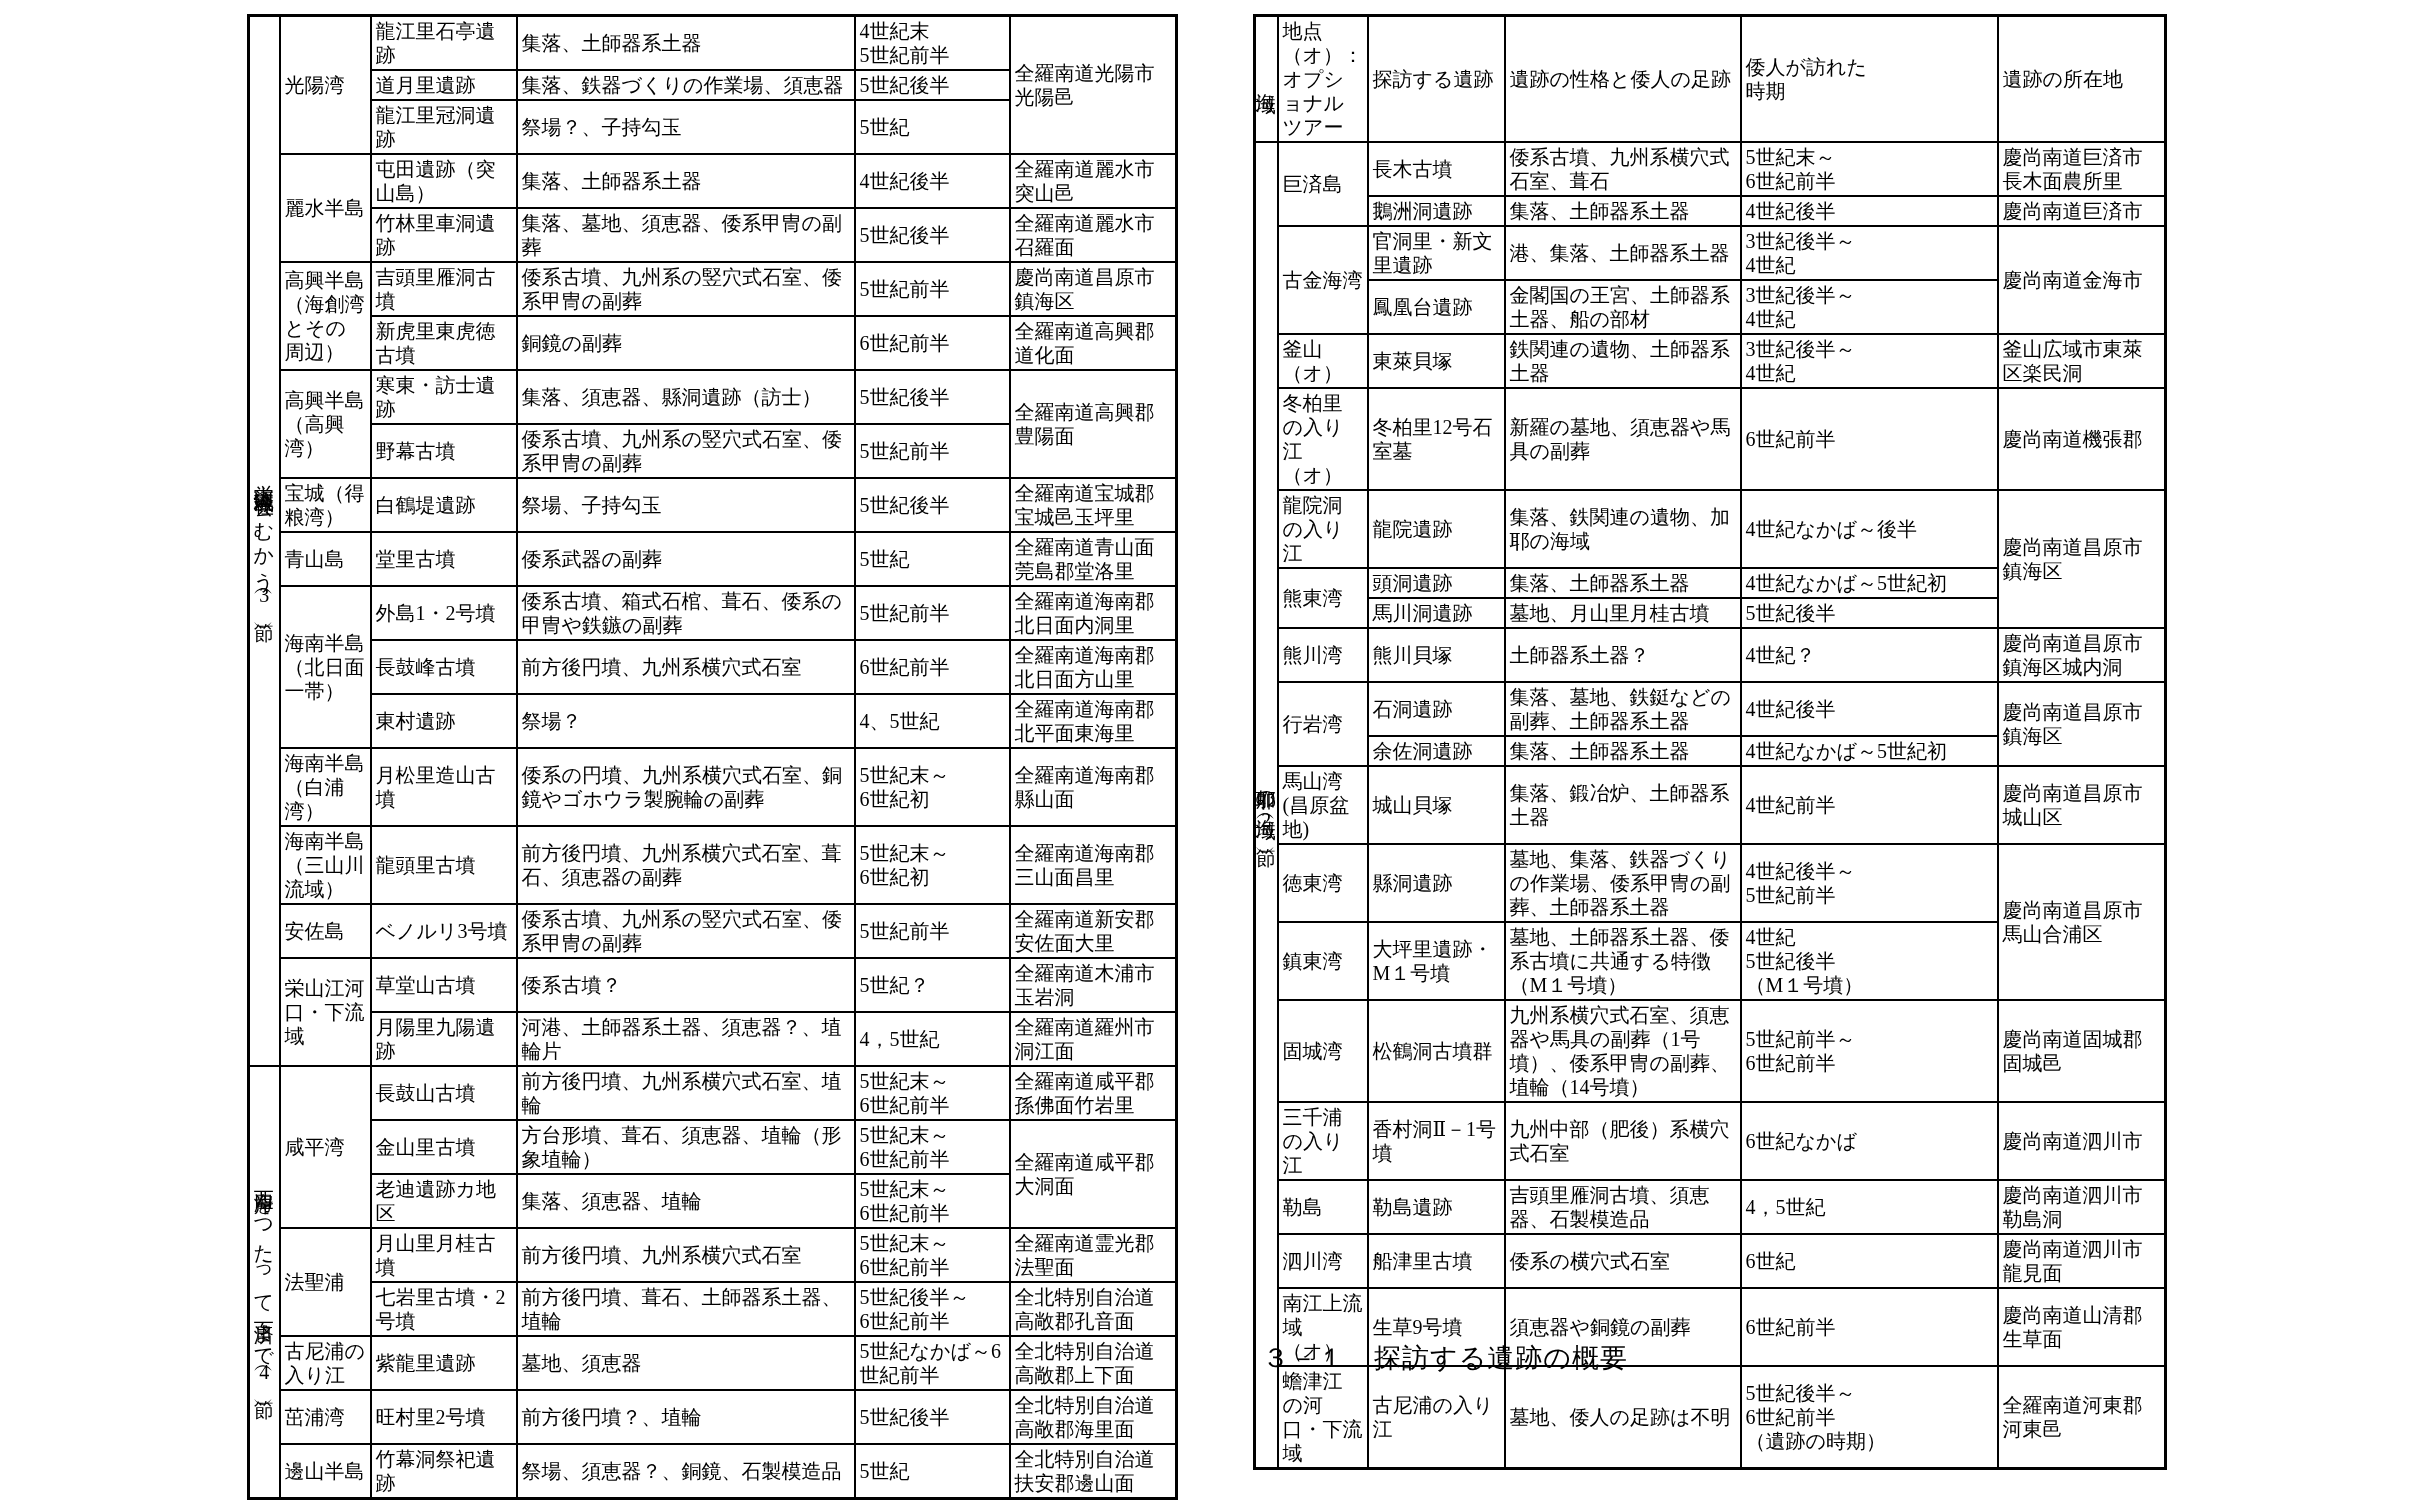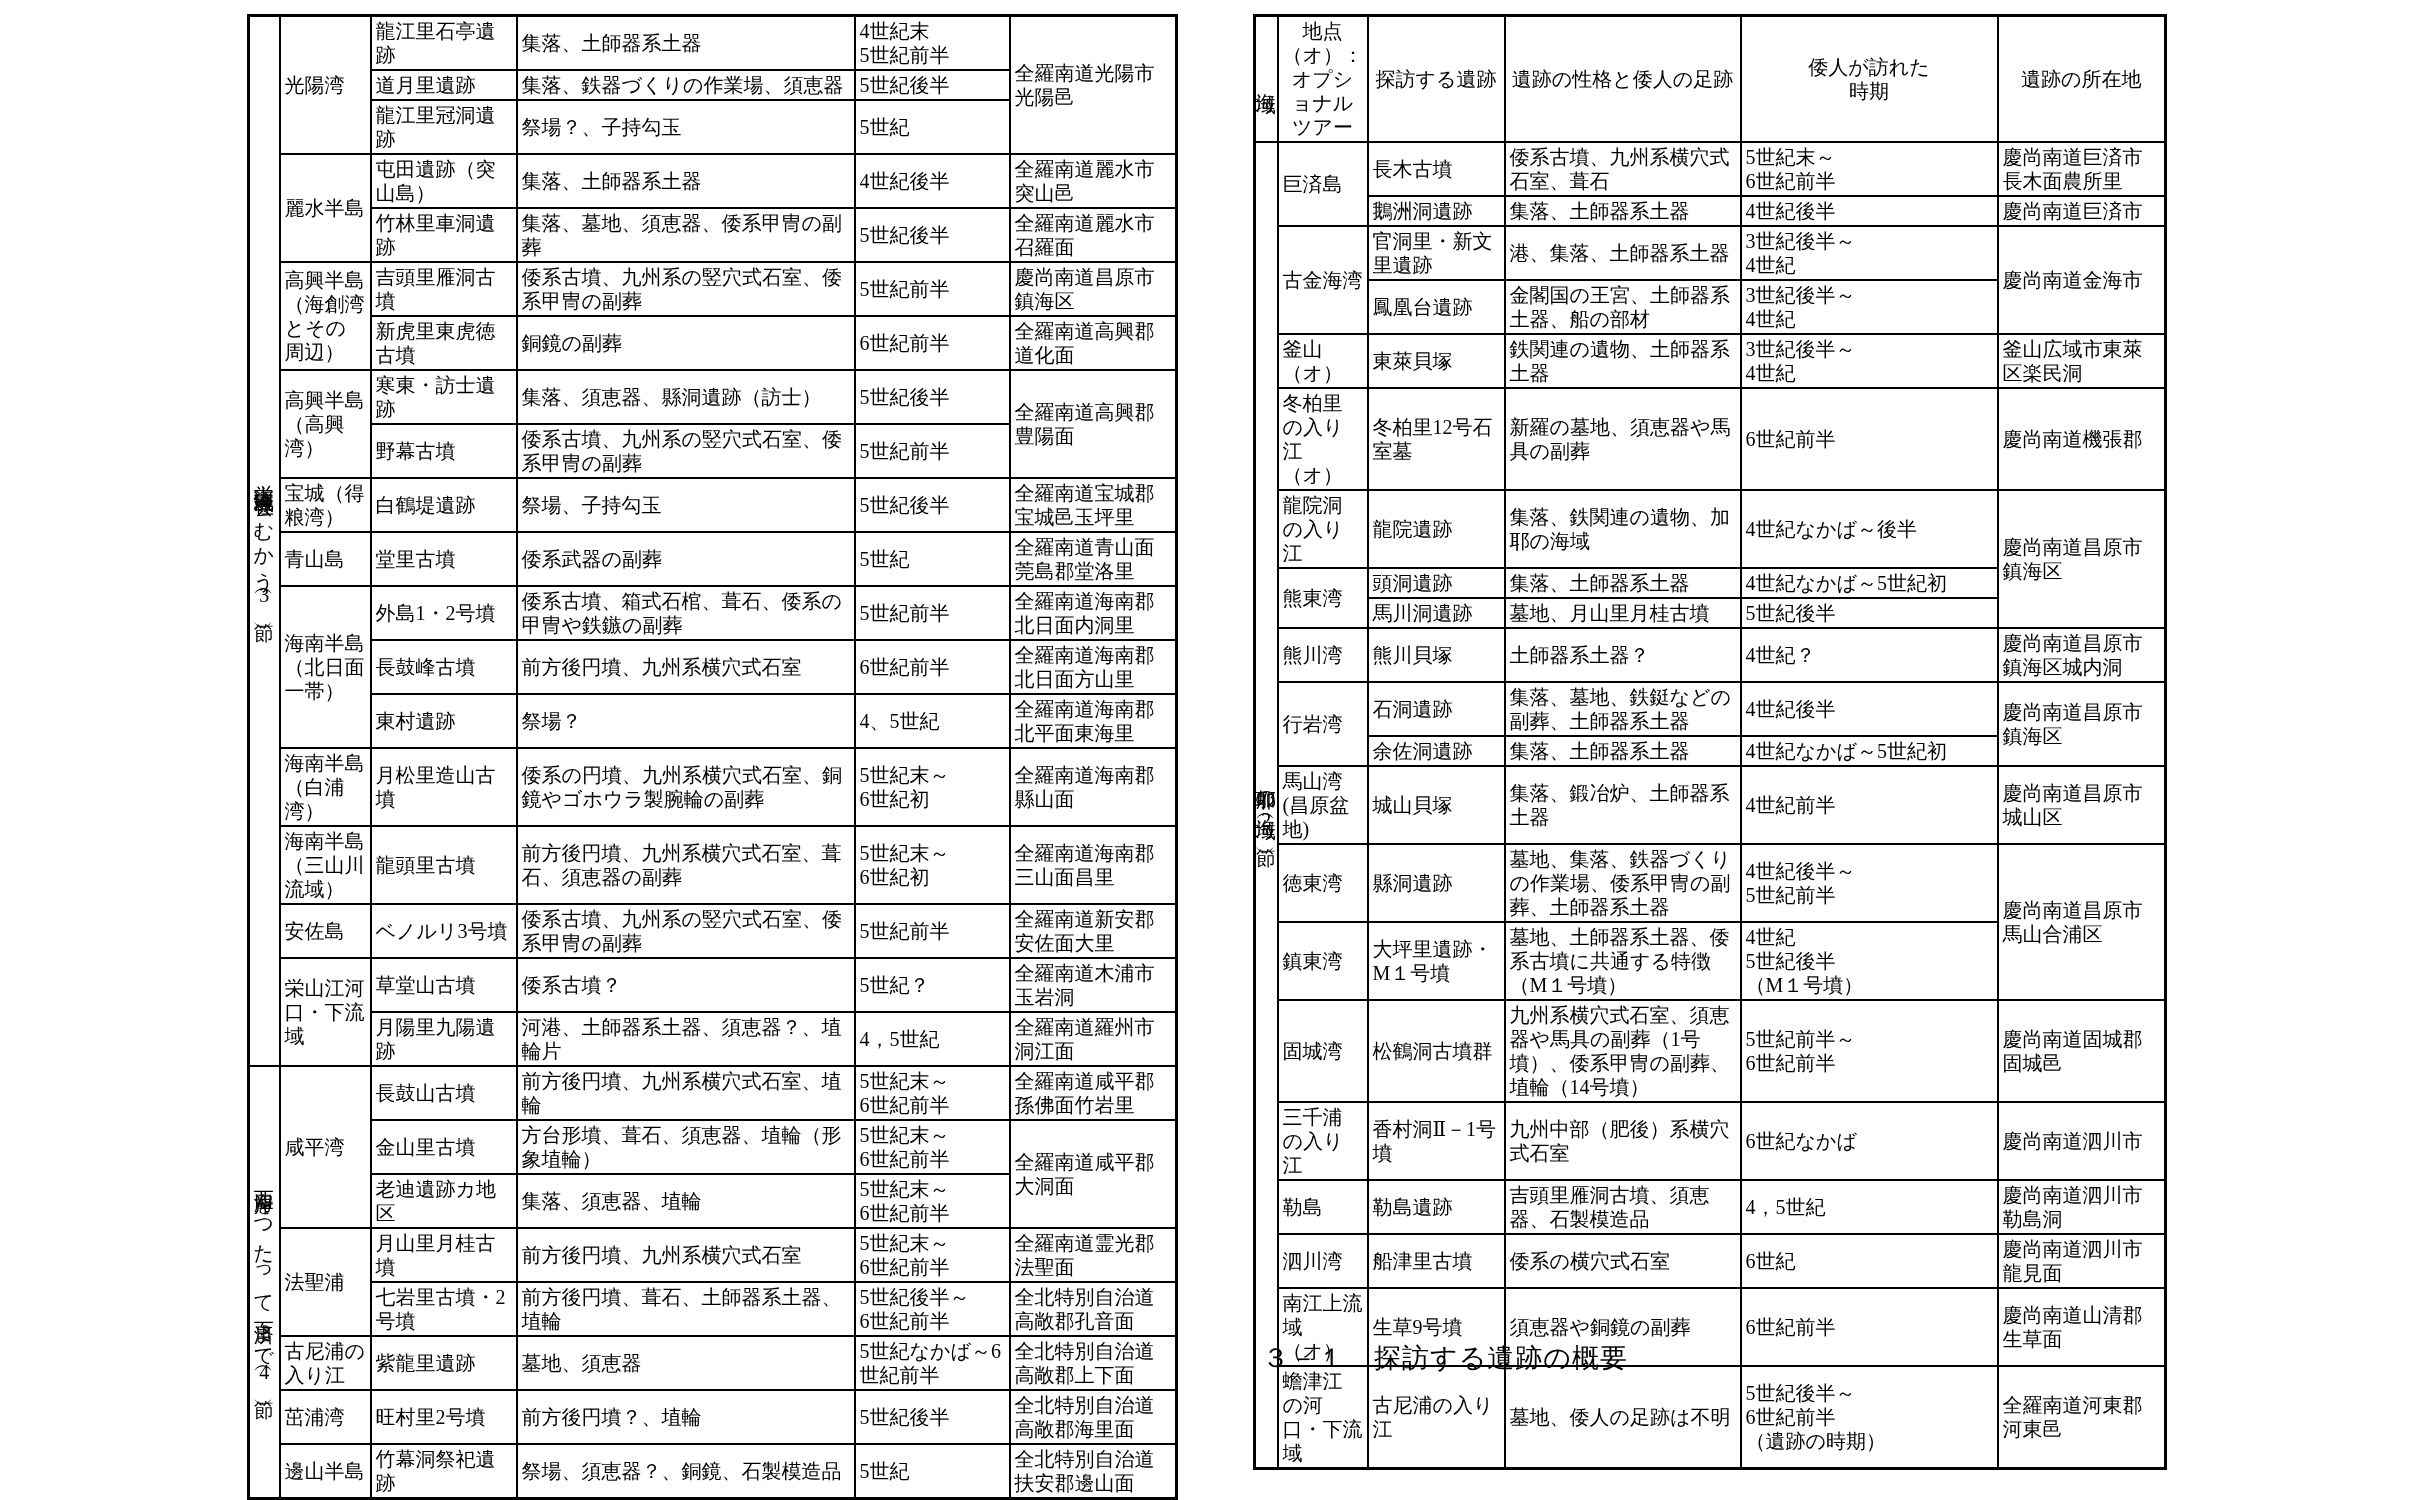--- a/index.html
+++ b/index.html
@@ -16,21 +16,21 @@
     border:2px solid #000;
     padding:2px 4px;
     font-size:20px;line-height:1.2;
     font-weight:normal;
     vertical-align:middle;
     text-align:left;
     white-space:pre-wrap;
     word-break:break-all;
     overflow:hidden;
   }
-  .doc th{text-align:center;vertical-align:middle;}
+  .doc th{text-align:left;vertical-align:middle;}
   .doc td.vert,.doc th.vert{
     writing-mode:vertical-rl;
     text-orientation:upright;
     text-align:center;
     padding:2px 0;
     letter-spacing:2px;
     word-break:normal;
   }
   #left-table{left:247px;top:14px;width:928px;}
   #right-table{left:1253px;top:14px;width:911px;}

